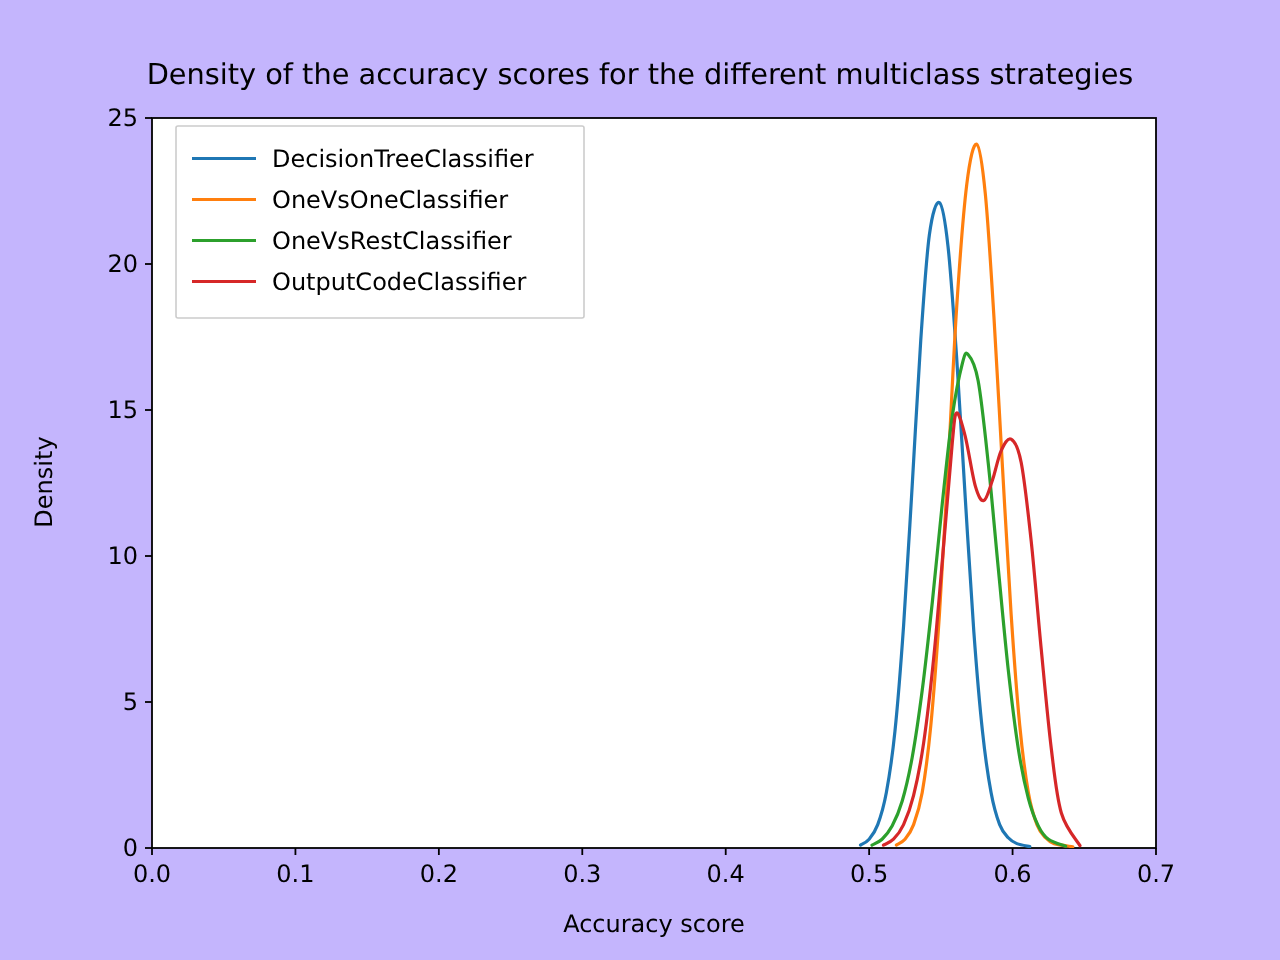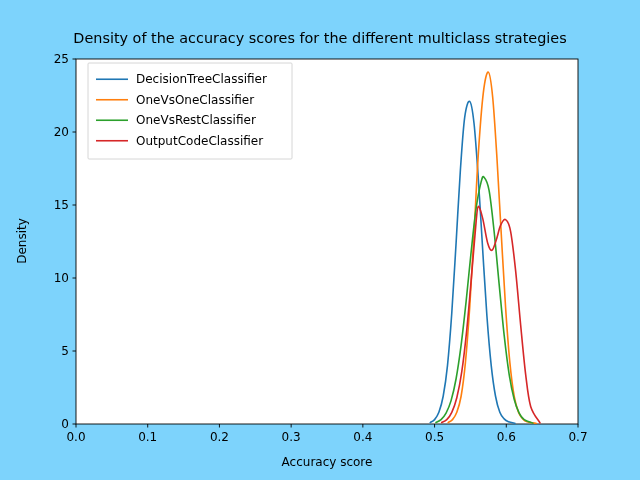--- a/index.html
+++ b/index.html
@@ -10,21 +10,21 @@
   body {
     width: 640px;
     height: 480px;
     font-family: "DejaVu Sans", sans-serif;
     overflow: hidden;
   }
   #figure {
     position: relative;
     width: 640px;
     height: 480px;
-    background: #7dd3fc;
+    background: #c4b5fd;
   }
   #chart-title {
     position: absolute;
     left: 0;
     top: 30px;
     width: 640px;
     text-align: center;
     font-size: 14.4px;
     color: #000000;
     white-space: nowrap;

